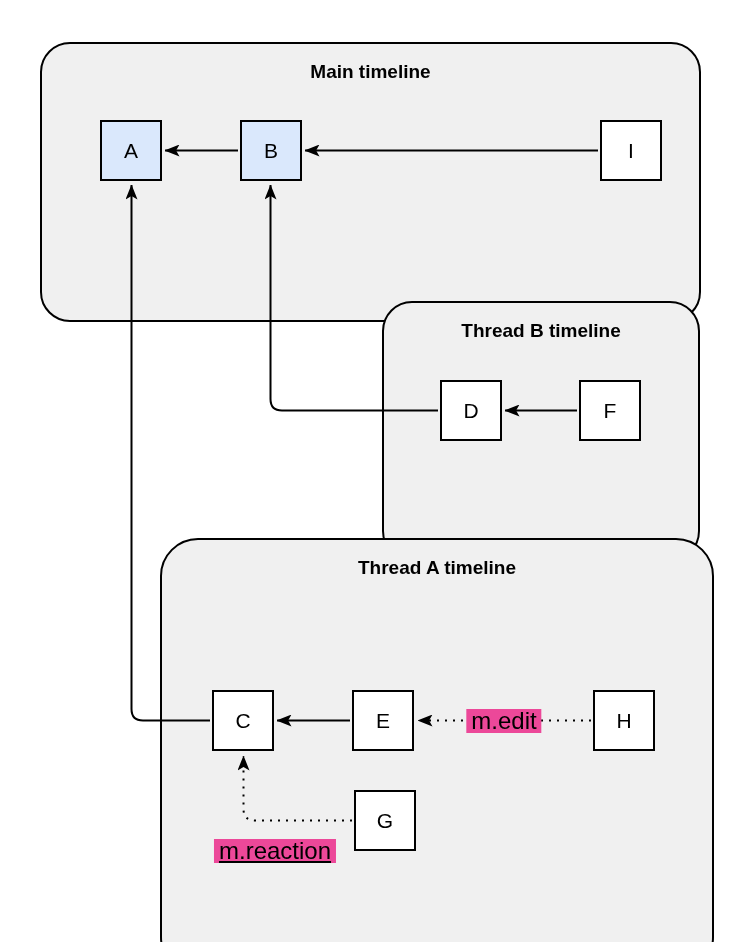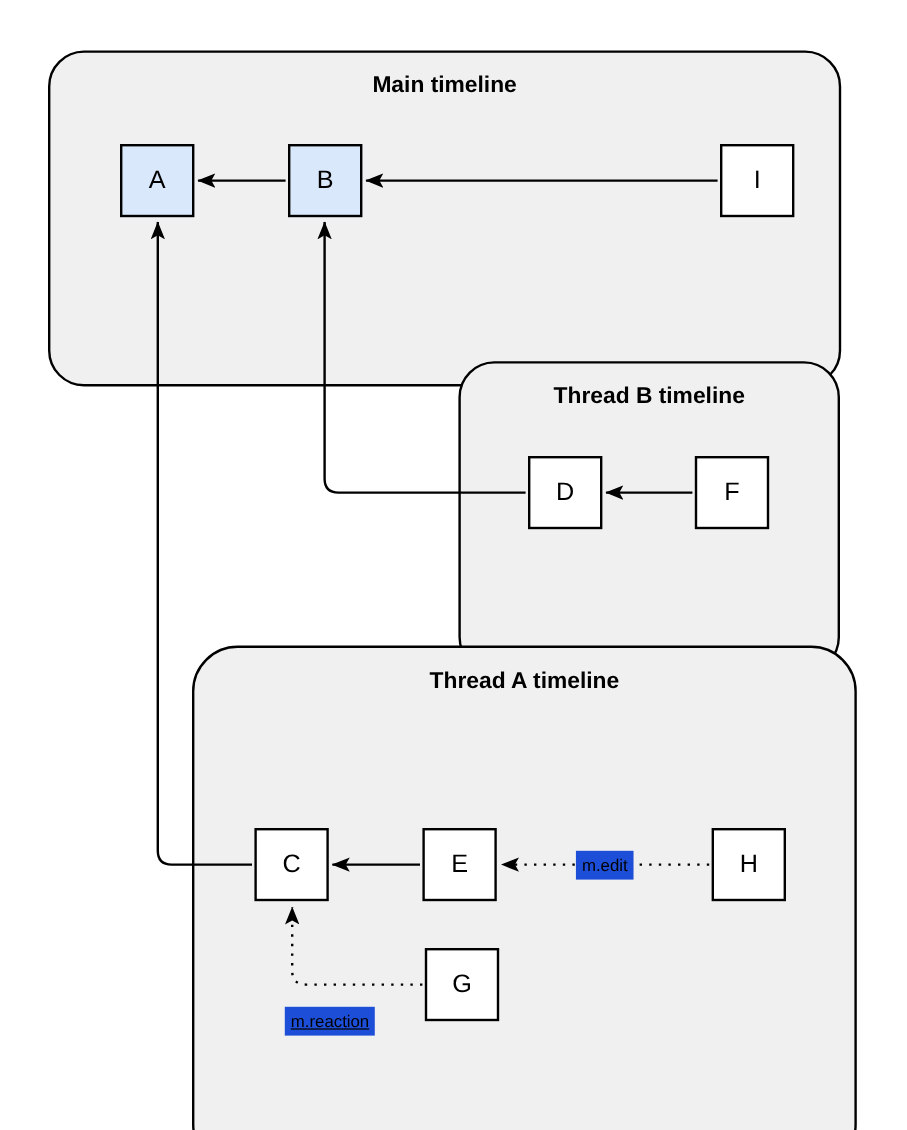--- a/index.html
+++ b/index.html
@@ -63,23 +63,23 @@
     position: absolute;
     left: 0;
     top: 0;
     width: 756px;
     height: 942px;
     pointer-events: none;
   }
   .edge-label {
     position: absolute;
     transform: translate(-50%, -50%);
-    background: #1d4ed8;
+    background: #ec4899;
     padding: 1px 5px;
-    font-size: 14px;
+    font-size: 24px;
     line-height: 22px;
     white-space: nowrap;
   }
   #label-medit     { left: 504px; top: 721px; }
   #label-mreaction { left: 275px; top: 851px; text-decoration: underline; }
 </style>
 </head>
 <body>
 
 <div id="canvas">

